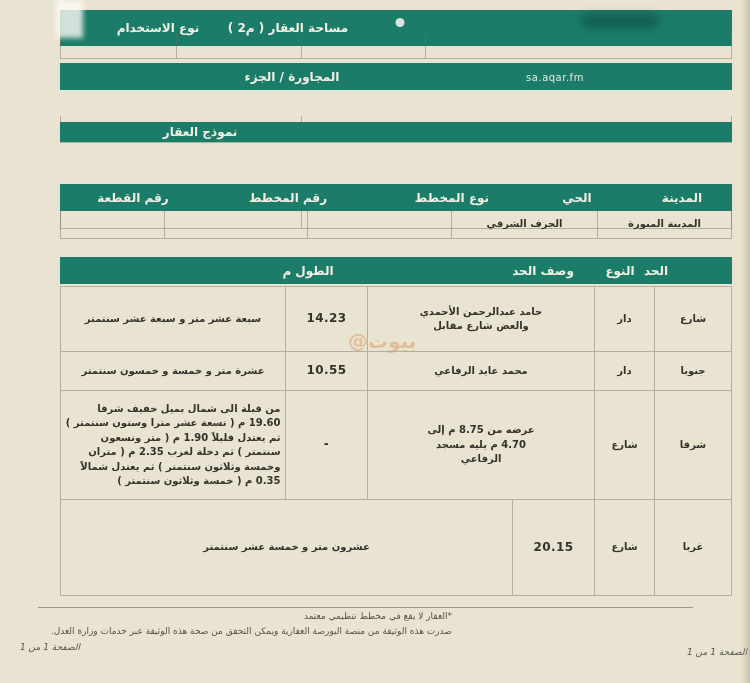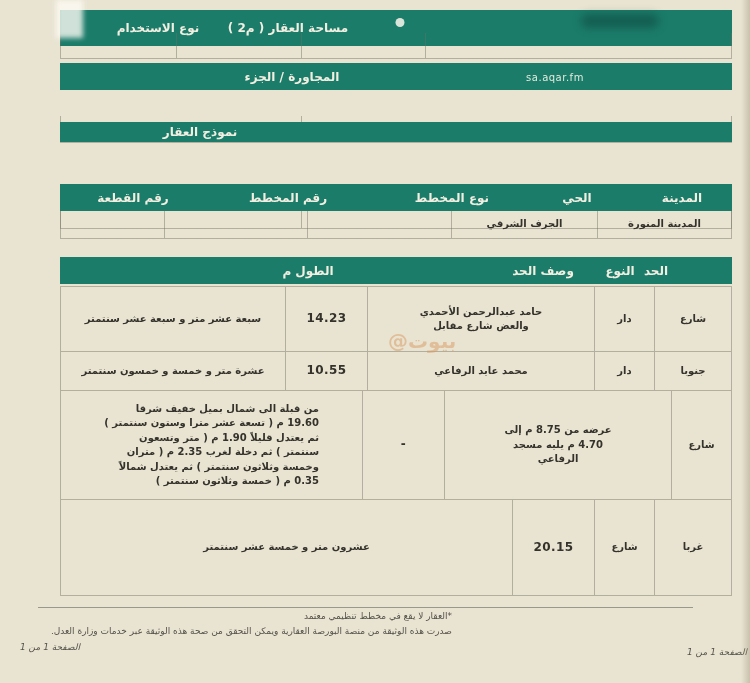--- a/index.html
+++ b/index.html
@@ -49,21 +49,21 @@
     position:absolute;top:8px;width:9px;height:9px;border-radius:50%;
     background:rgba(250,248,238,.85);filter:blur(.6px);transform:translateX(50%);
   }
   .wm-site{
     position:absolute;top:50%;transform:translate(50%,-50%);
     color:rgba(246,243,230,.92);font-size:10px;letter-spacing:.5px;
     direction:ltr;filter:blur(.45px);font-weight:normal;white-space:nowrap;
   }
   .wm-bayut{
     position:absolute;left:348px;top:329px;font-size:20px;font-weight:bold;
-    color:#d89a62;opacity:.5;filter:blur(.4px);white-space:nowrap;margin-left:40px;
+    color:#d89a62;opacity:.5;filter:blur(.4px);white-space:nowrap;
   }
   .corner-patch{
     position:absolute;left:56px;top:0;width:27px;height:38px;
     background:rgba(252,250,244,.8);filter:blur(2.5px);
   }
   .paper-edge{
     position:absolute;top:0;right:0;bottom:0;width:9px;
     background:linear-gradient(to left, rgba(160,150,124,.45), rgba(160,150,124,0));
   }
   .hline{position:absolute;height:1px;background:rgba(90,90,80,.55);}
@@ -146,20 +146,21 @@
       <div class="cell c-desc">
           <div class="desc-inner" style="max-width:160px;">محمد عايد الرفاعي</div>
         </div>
       <div class="cell c-num num">10.55</div>
       <div class="cell c-words">
           <div class="words-inner">عشرة متر و خمسة و خمسون سنتمتر</div>
         </div>
     </div>
 
     <div class="t3row" style="height:108px;">
+      <div class="cell c-bound">شرقا</div>
       <div class="cell c-type">شارع</div>
       <div class="cell c-desc">
           <div class="desc-inner">عرضه من 8.75 م إلى 4.70 م يليه مسجد الرفاعي</div>
         </div>
       <div class="cell c-num num">-</div>
       <div class="cell c-words">
           <div class="words-inner">من قبلة الى شمال بميل خفيف شرقا 19.60 م ( تسعة عشر مترا وستون سنتمتر ) ثم يعتدل قليلاً 1.90 م ( متر وتسعون سنتمتر ) ثم دخلة لغرب 2.35 م ( متران وخمسة وثلاثون سنتمتر ) ثم يعتدل شمالاً 0.35 م ( خمسة وثلاثون سنتمتر )</div>
         </div>
     </div>
 

